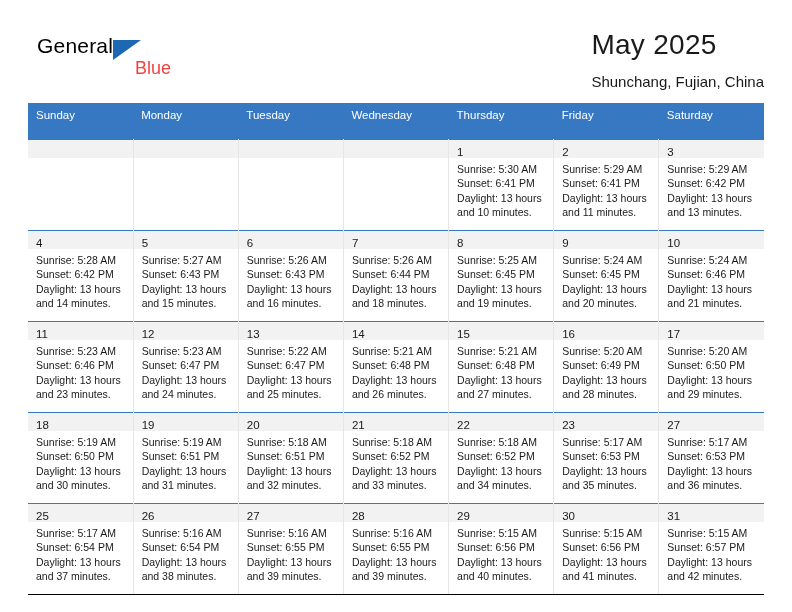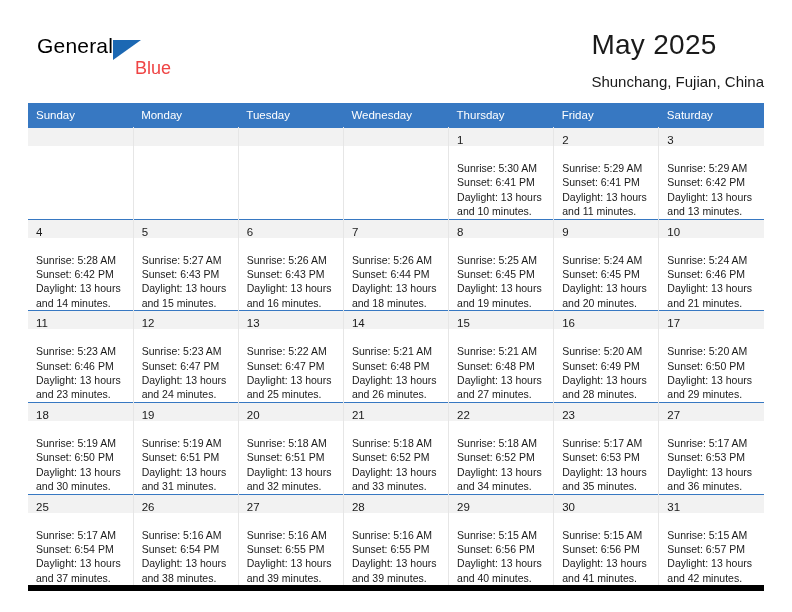--- a/index.html
+++ b/index.html
@@ -95,53 +95,52 @@
     border-collapse: collapse;
     table-layout: fixed;
     width: 736px;
   }
   table.cal th {
     background: #3778c2;
     color: #ffffff;
     font-size: 11.5px;
     font-weight: normal;
     text-align: left;
-    padding: 5px 0 5px 8px;
+    padding: 5px 0 17px 8px;
     height: 14px;
     border: none;
   }
   table.cal td {
     vertical-align: top;
     padding: 0;
     border-top: 1px solid #3778c2;
     border-right: 1px solid #e6e6e6;
     height: 90px;
     width: 105.14px;
     background: #ffffff;
   }
   table.cal tr.week td:last-child {
     border-right: none;
   }
   table.cal tr.week-last td {
-    border-bottom: 6px solid #000000;
+    border-bottom: 1px solid #000000;
   }
   .daynum-band {
     background: #f2f2f2;
     height: 18px;
     padding: 2px 0 0 8px;
     box-sizing: border-box;
   }
   .daynum {
     font-size: 11.5px;
     color: #1a1a1a;
     line-height: 15px;
   }
   .cell-body {
     padding: 4px 6px 0 8px;
-    margin-top: 11px;
   }
   .cell-line {
     font-size: 10.5px;
     line-height: 14.4px;
     color: #1a1a1a;
     white-space: nowrap;
   }
   .cell-empty .daynum-band {
     background: #f2f2f2;
   }

